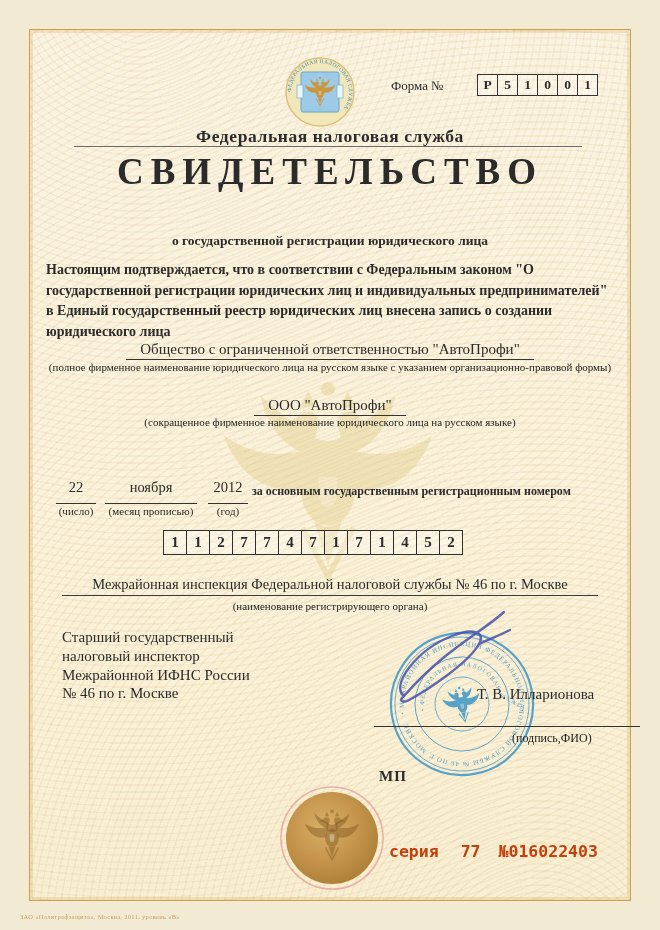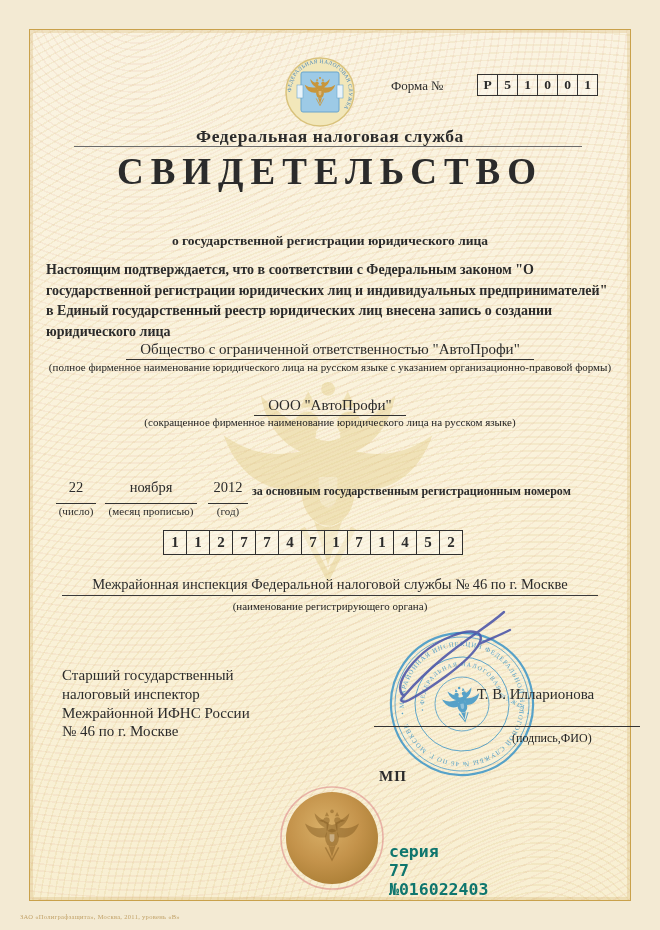--- a/index.html
+++ b/index.html
@@ -51,29 +51,29 @@
   .dgroup .dcap{font-size:11px;text-align:center;padding-top:1px;}
   .g-day{left:56px;width:40px;}
   .g-month{left:105px;width:92px;}
   .g-year{left:208px;width:40px;}
   .ogrn-lead{left:252px;top:484px;font-weight:bold;font-size:12px;white-space:nowrap;}
   .ogrn-boxes{left:163px;top:530px;display:flex;border:1.7px solid #2f2f2f;background:rgba(255,255,255,.3);}
   .ogrn-boxes .cell{width:22px;height:23px;line-height:23px;text-align:center;font-weight:bold;font-size:15px;border-left:1.3px solid #2f2f2f;}
   .ogrn-boxes .cell:first-child{border-left:none;}
   .authority-line{left:62px;right:62px;top:576px;border-bottom:1.5px solid #3a3a3a;text-align:center;font-size:14.5px;padding-bottom:2px;}
   .authority-cap{top:599px;}
-  .official{left:62px;top:666px;font-size:15px;line-height:1.25;}
+  .official{left:62px;top:628px;font-size:15px;line-height:1.25;}
   .stamp{left:386px;top:628px;width:152px;height:152px;opacity:.92;transform:rotate(-10deg);}
   .signature{left:358px;top:598px;width:196px;height:132px;}
   .signer-name{left:477px;top:686px;font-size:15px;}
   .sig-line{left:374px;width:266px;top:726px;border-top:1.5px solid #333;height:0;}
   .sig-cap{left:512px;top:731px;font-size:12px;}
   .mp{left:379px;top:768px;font-weight:bold;font-size:15px;letter-spacing:1px;}
   .gold-seal{left:279px;top:785px;width:106px;height:106px;}
-  .series-row{left:389px;top:842px;font-family:"DejaVu Sans Mono",monospace;font-weight:bold;font-size:16.5px;display:flex;color:#0f766e;flex-direction:column;}
+  .series-row{left:389px;top:842px;font-family:"DejaVu Sans Mono",monospace;font-weight:bold;font-size:16.5px;display:flex;color:#c2410c;}
   .series-row .sp1{width:22px;} .series-row .sp2{width:18px;}
   .imprint{left:20px;top:913px;font-size:6.5px;color:#c2a268;letter-spacing:.3px;}
   .hiddefs{position:absolute;width:0;height:0;overflow:hidden;}
 </style>
 </head>
 <body>
 
 <svg class="hiddefs" aria-hidden="true">
   <defs>
     <symbol id="eagle" viewBox="0 0 100 100">

